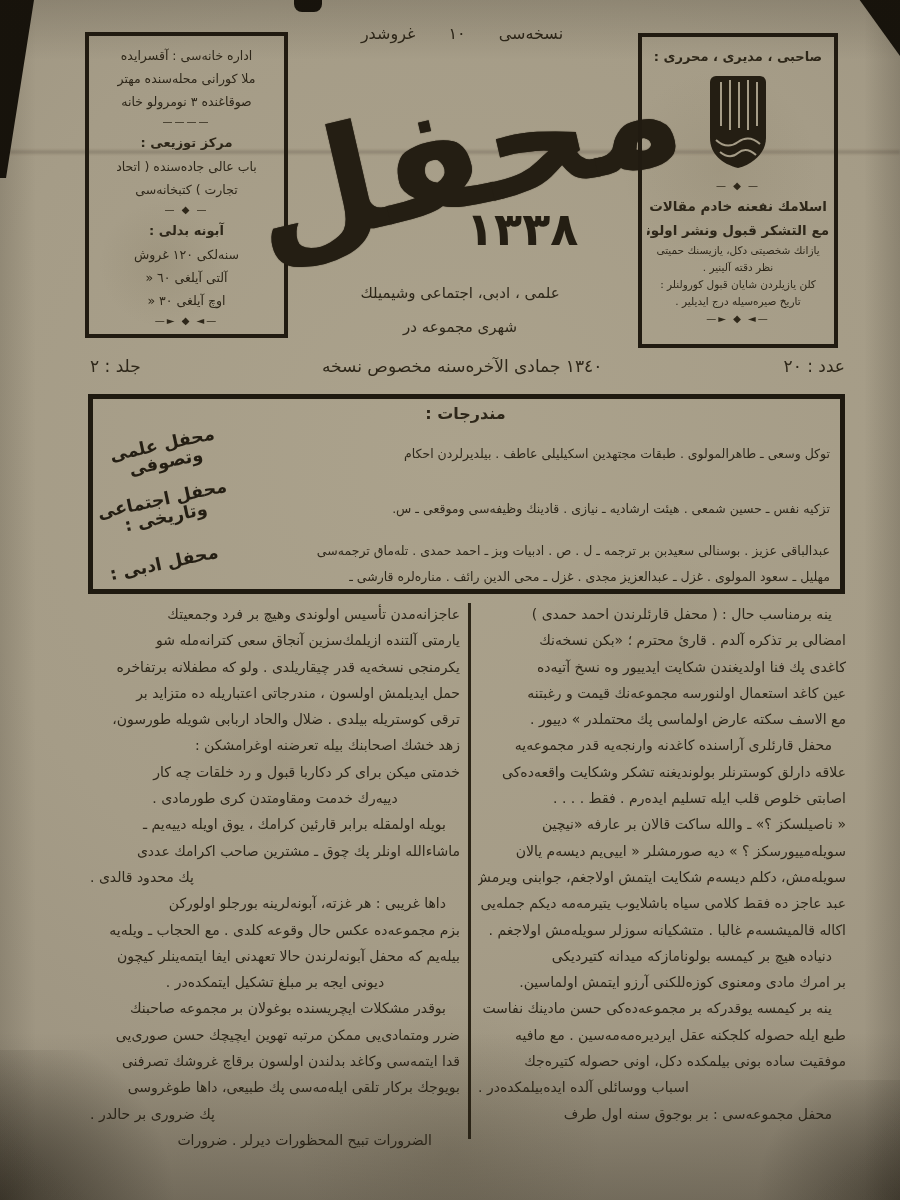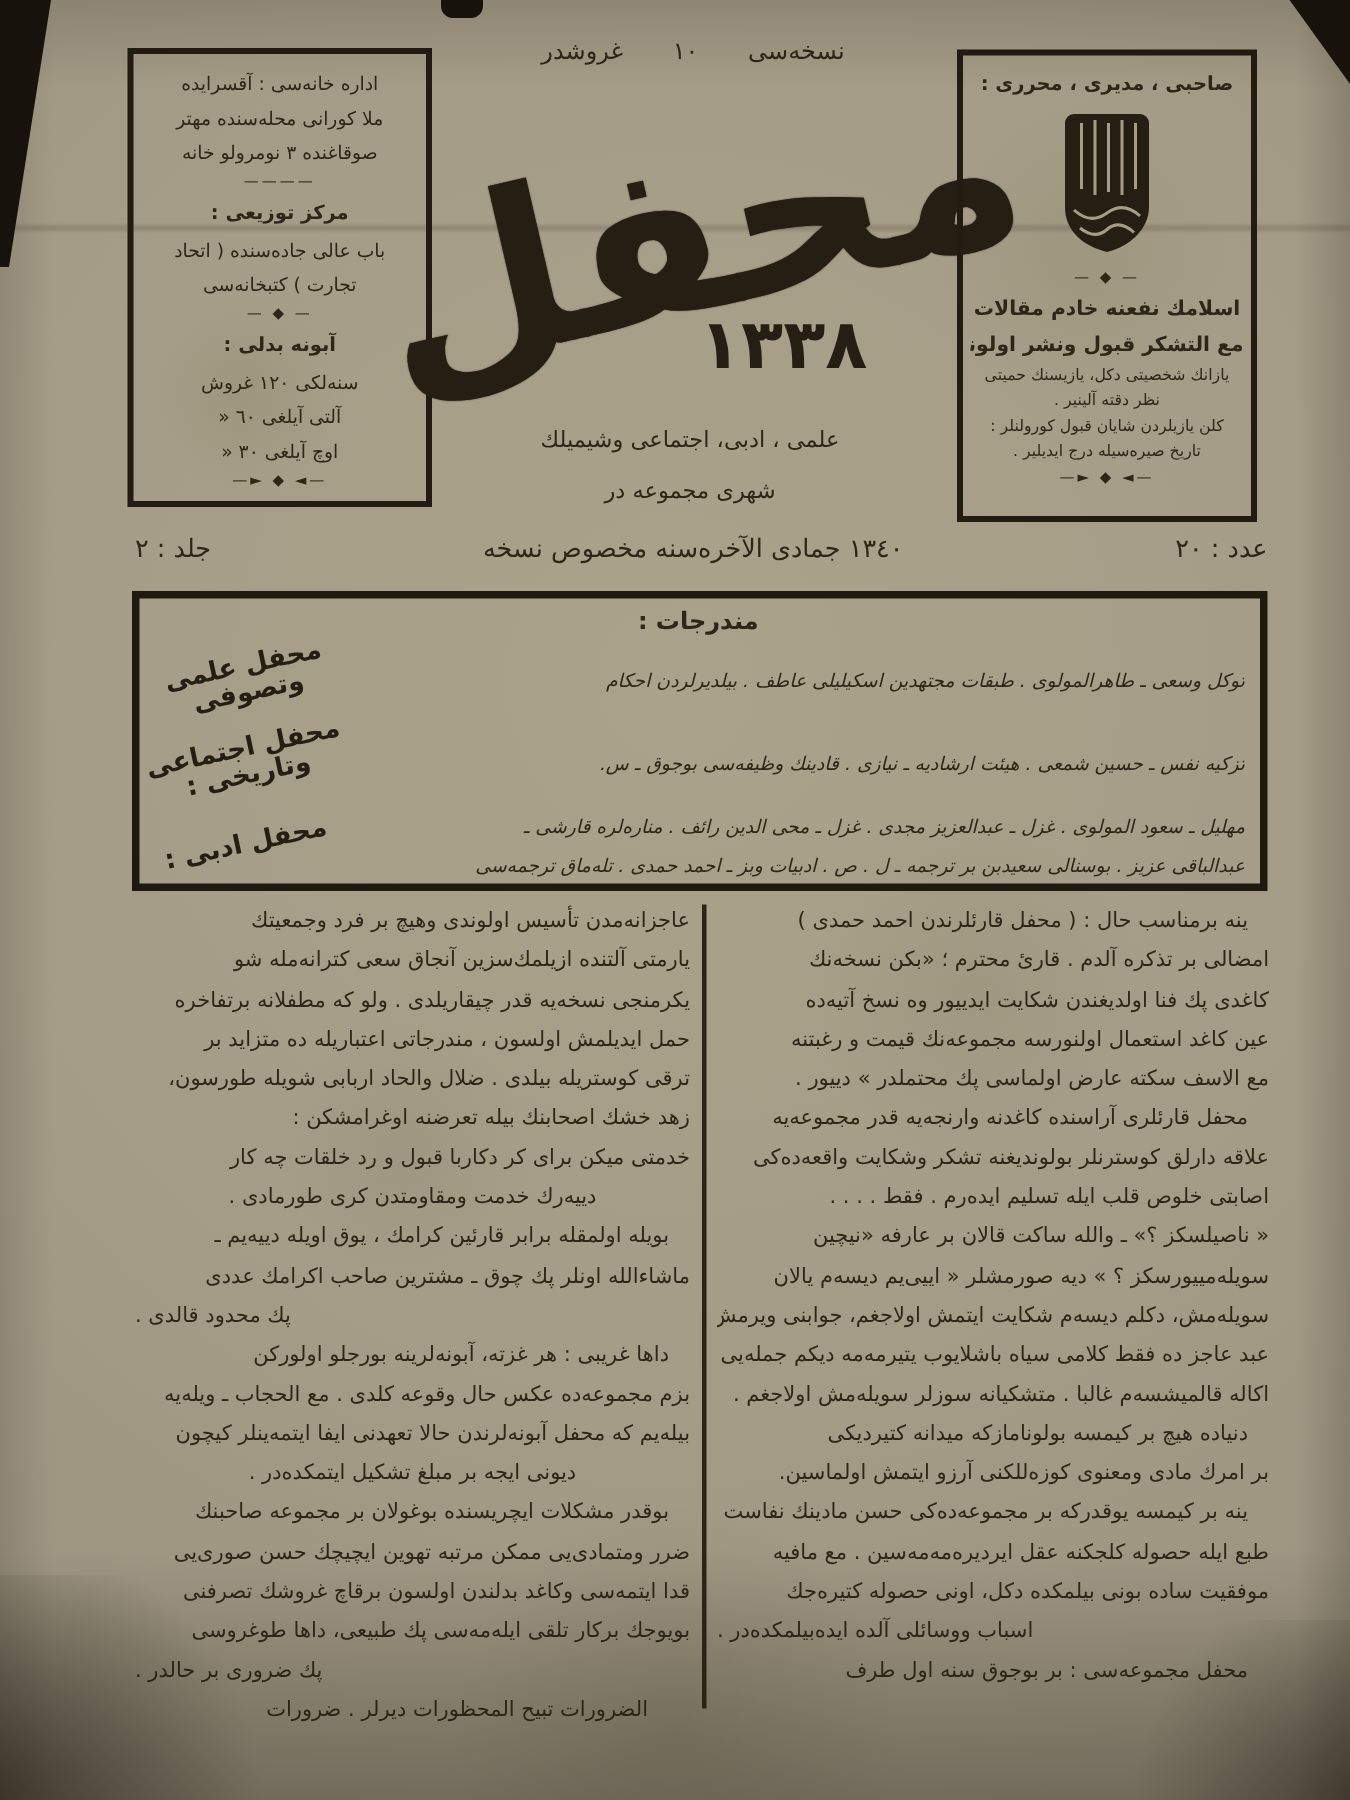--- a/index.html
+++ b/index.html
@@ -64,21 +64,21 @@
   .issue-row span{white-space:nowrap;}
 
   .toc{position:absolute;left:88px;top:394px;width:757px;height:200px;
     box-sizing:border-box;border:5px solid #1f1a10;padding:3px 10px 3px 8px;}
   .toc-header{text-align:center;direction:rtl;font-weight:bold;font-size:16px;line-height:24px;}
   .toc-row{position:relative;min-height:55px;display:flex;align-items:center;}
   .toc-label{position:absolute;left:-22px;width:170px;text-align:center;
     transform:rotate(-12deg);font-weight:bold;font-size:17.5px;line-height:1.05;
     direction:rtl;color:#241e13;z-index:2;}
   .toc-lines{flex:1;direction:rtl;margin-right:0;margin-left:14px;z-index:1;}
-  .toc-lines .line{font-size:12.5px;line-height:26px;white-space:nowrap;overflow:hidden;text-align:right;font-style:italic;}
+  .toc-lines .line{font-size:12.5px;line-height:26px;white-space:nowrap;overflow:hidden;text-align:right;}
 
   .col{position:absolute;top:601px;direction:rtl;}
   .col .line{font-size:14px;line-height:26.3px;white-space:nowrap;overflow:hidden;text-align:right;}
   .col .line.flush-left{text-align:left;}
   .col .line.centered{text-align:center;}
   .right-col{left:478px;width:368px;}
   .left-col{left:90px;width:370px;}
   .col-rule{position:absolute;left:468px;top:603px;width:3px;height:536px;background:#2c2517;}
 </style>
 </head>
@@ -162,28 +162,28 @@
     <div class="toc-header">مندرجات :</div>
     <div class="toc-row">
       <div class="toc-label">محفل علمى وتصوفى</div>
       <div class="toc-lines">
           <div class="line">توكل وسعى ـ طاهرالمولوى . طبقات مجتهدين اسكيليلى عاطف . بيلديرلردن احكام</div>
         </div>
     </div>
     <div class="toc-row">
       <div class="toc-label">محفل اجتماعى وتاريخى :</div>
       <div class="toc-lines">
-          <div class="line">تزكيه نفس ـ حسين شمعى . هيئت ارشاديه ـ نيازى . قادينك وظيفه‌سى بوجوق ـ س.</div>
+          <div class="line">تزكيه نفس ـ حسين شمعى . هيئت ارشاديه ـ نيازى . قادينك وظيفه‌سى وموقعى ـ س.</div>
         </div>
     </div>
     <div class="toc-row">
       <div class="toc-label">محفل ادبى :</div>
       <div class="toc-lines">
+          <div class="line">عبدالباقى عزيز . بوسنالى سعيدبن بر ترجمه ـ ل . ص . ادبيات وبز ـ احمد حمدى . تله‌ماق ترجمه‌سى</div>
           <div class="line">مهليل ـ سعود المولوى . غزل ـ عبدالعزيز مجدى . غزل ـ محى الدين رائف . مناره‌لره قارشى ـ</div>
-          <div class="line">عبدالباقى عزيز . بوسنالى سعيدبن بر ترجمه ـ ل . ص . ادبيات وبز ـ احمد حمدى . تله‌ماق ترجمه‌سى</div>
         </div>
     </div>
   </div>
 
   <div class="col right-col">
       <div class="line"> ينه برمناسب حال : ( محفل قارئلرندن احمد حمدى )</div>
       <div class="line">امضالى بر تذكره آلدم . قارئ محترم ؛ «بكن نسخه‌نك</div>
       <div class="line">كاغدى پك فنا اولديغندن شكايت ايدييور وه نسخ آتيه‌ده</div>
       <div class="line">عين كاغد استعمال اولنورسه مجموعه‌نك قيمت و رغبتنه</div>
       <div class="line">مع الاسف سكته عارض اولماسى پك محتملدر » دييور .</div>

